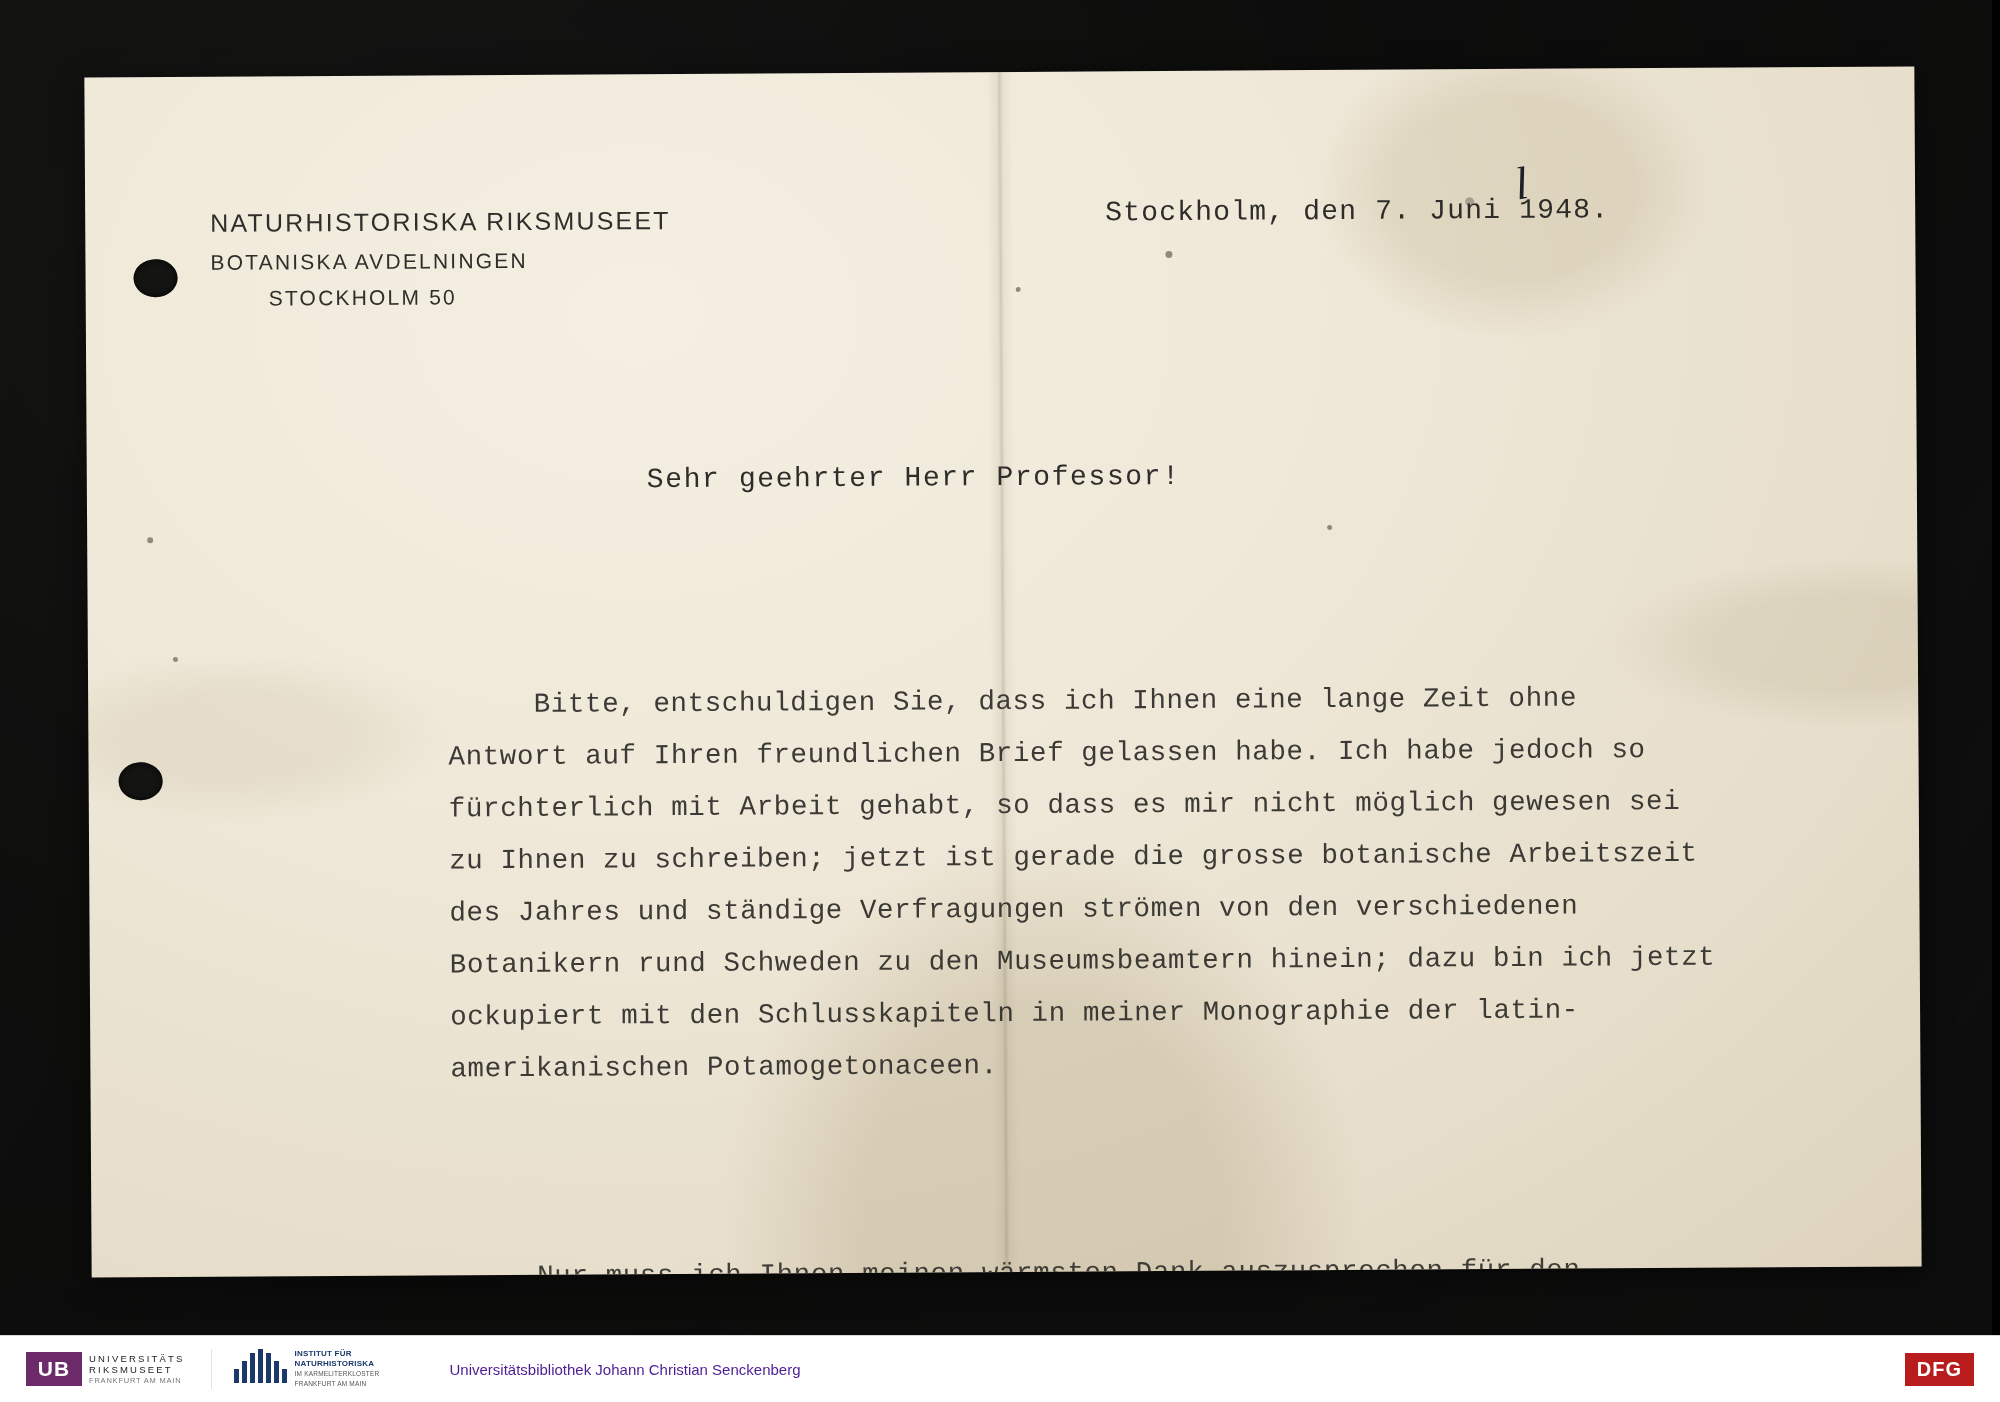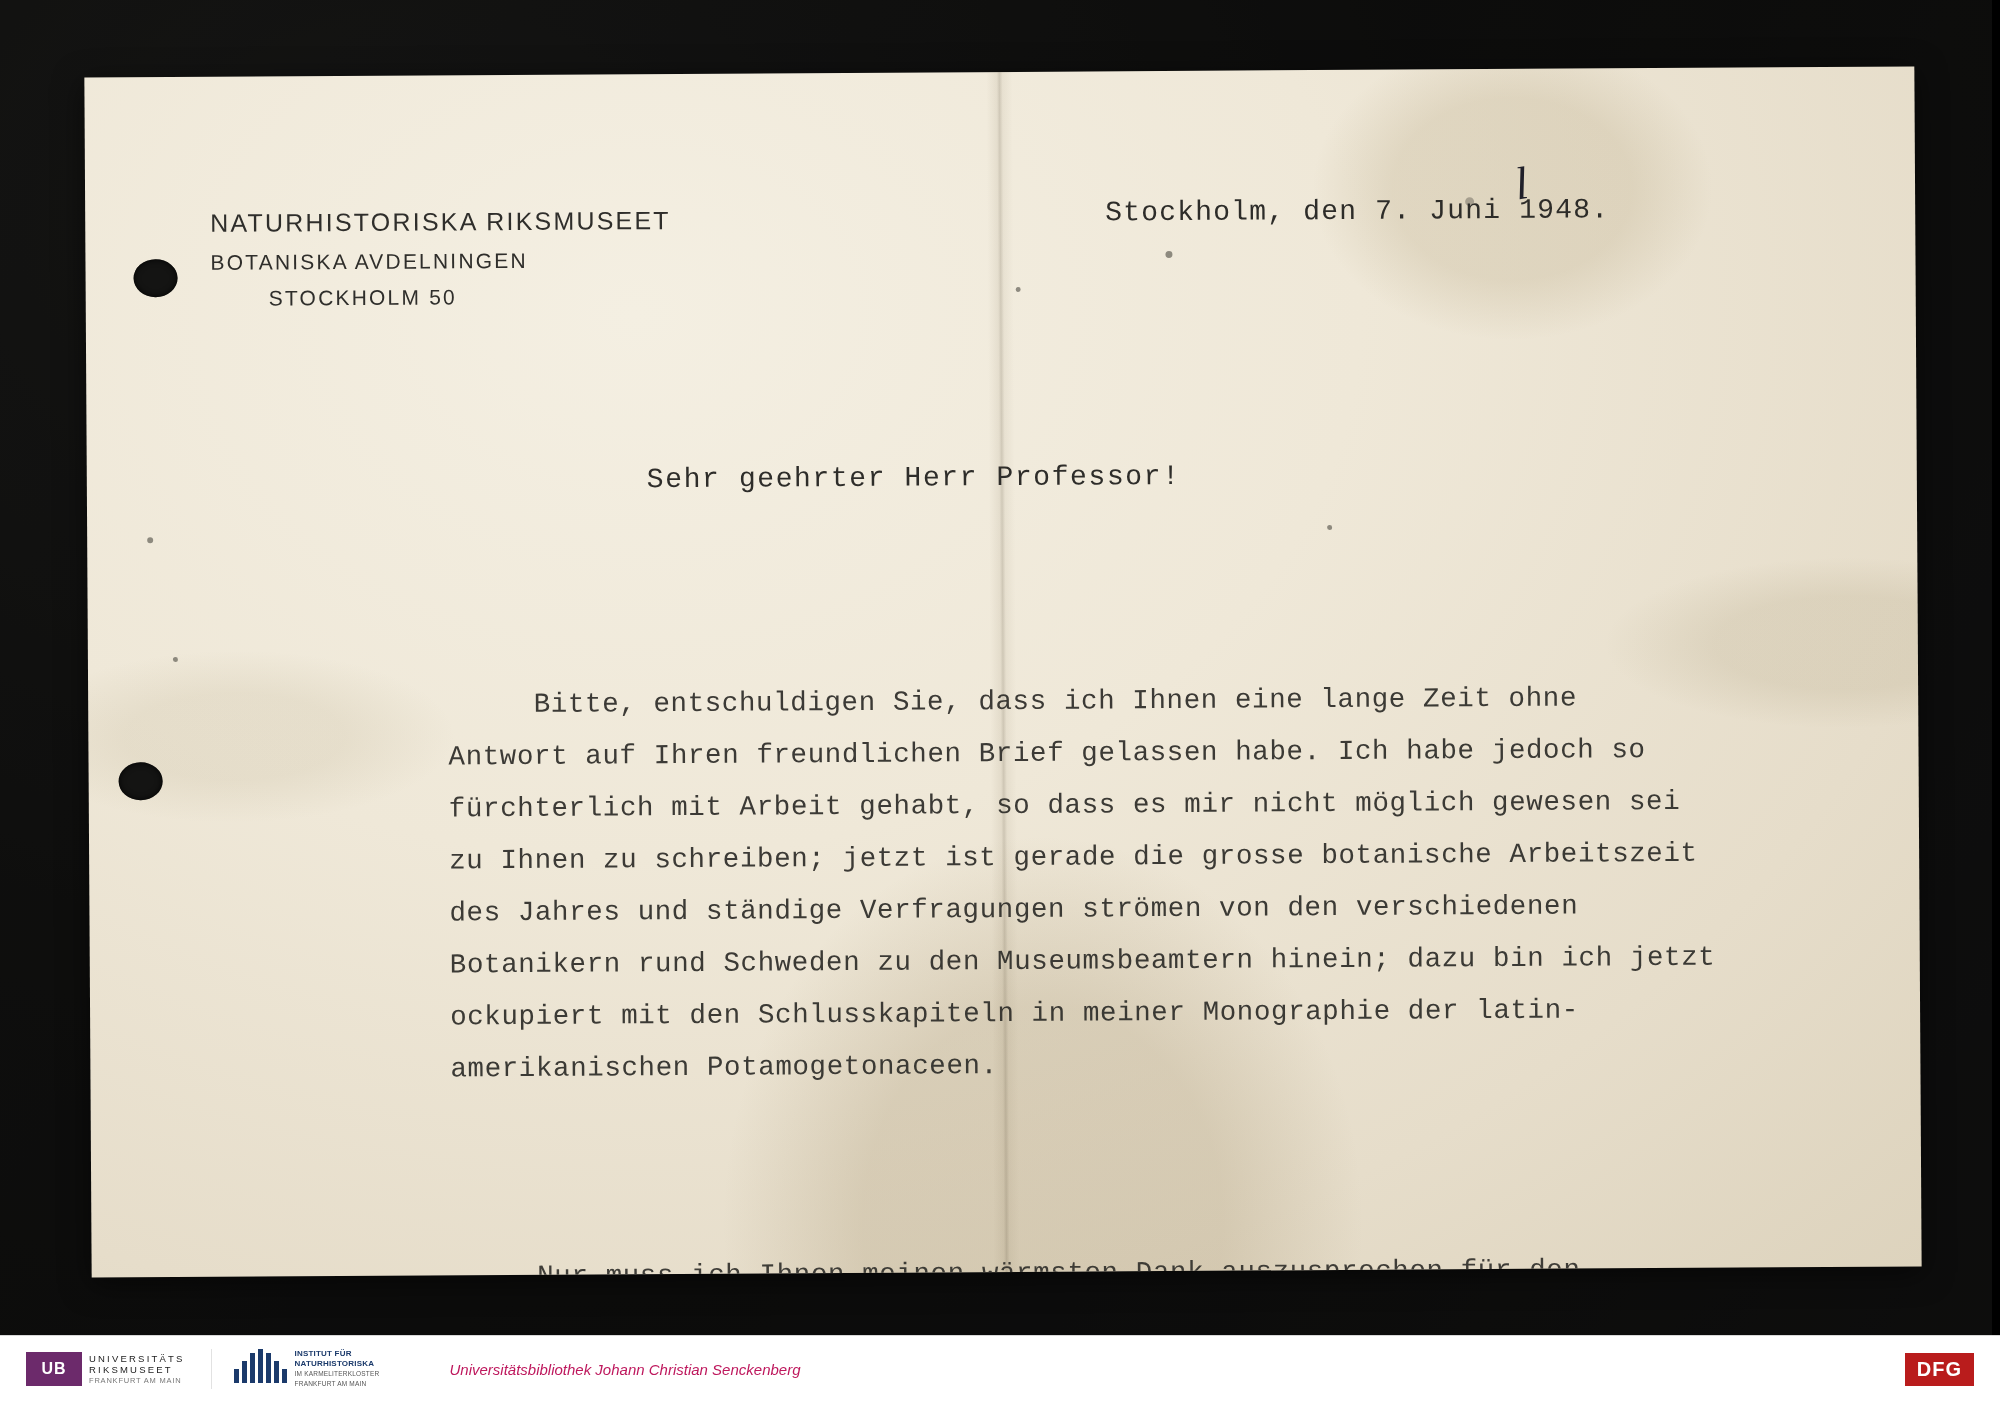--- a/index.html
+++ b/index.html
@@ -191,21 +191,21 @@
     display: flex;
     align-items: center;
     gap: 7px;
   }
   .ub-mark {
     width: 56px;
     height: 34px;
     background: #6c2a6b;
     color: #fff;
     font-weight: bold;
-    font-size: 16px;
+    font-size: 21px;
     display: flex;
     align-items: center;
     justify-content: center;
     letter-spacing: 1px;
   }
   .ub-text {
     font-size: 9.5px;
     line-height: 11px;
     letter-spacing: 2.2px;
     color: #222;
@@ -236,22 +236,21 @@
     line-height: 10px;
     color: #1b3a6b;
     font-weight: bold;
     letter-spacing: .2px;
   }
   .isg-text .sub { font-weight: normal; color: #555; font-size: 6.5px; }
 
   .footer-caption {
     padding-left: 70px;
     font-size: 15px;
-    color: #be185d;
-    font-style: italic;
+    color: #4c1d95;
   }
   .dfg {
     margin-left: auto;
     margin-right: 26px;
     background: #b91c1c;
     color: #fff;
     font-weight: bold;
     font-size: 20px;
     letter-spacing: 1px;
     padding: 5px 12px;

